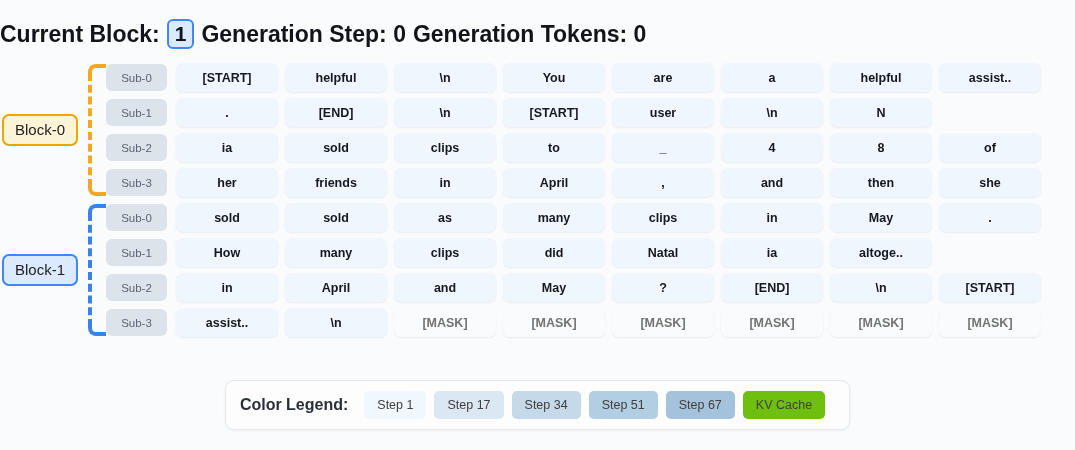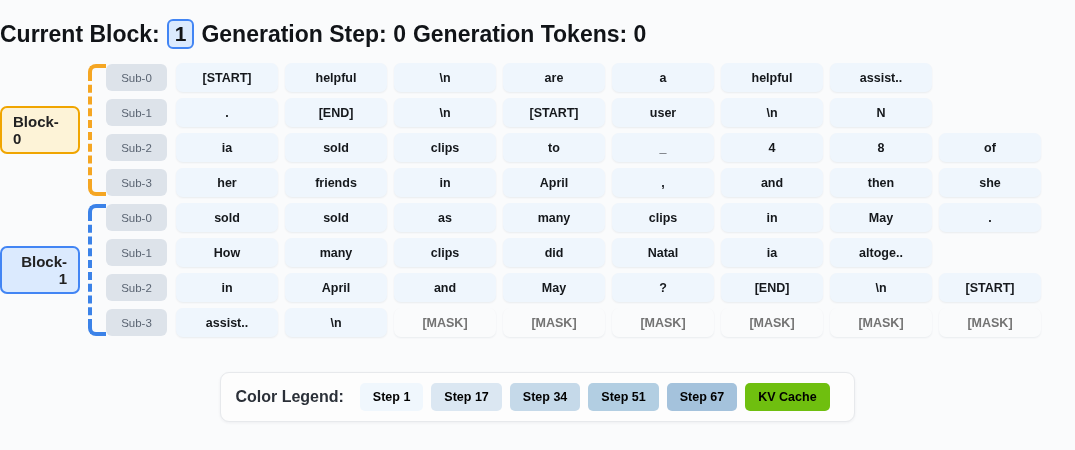--- a/index.html
+++ b/index.html
@@ -63,21 +63,21 @@
   
   .block-label-col {
     width: 80px;
     min-width: 80px;
     display: flex;
     align-items: center;
     justify-content: center;
   }
   .block-label {
     font-size: 15px;
-    font-weight: bold;
+    font-weight: normal;
     color: #222;
     padding: 5px 11px;
     border-radius: 7px;
     box-sizing: border-box;
     line-height: 1.15;
   }
   .block-label.b0 {
     background: #fdf3d7;
     border: 2px solid #f0a500;
   }
@@ -181,21 +181,21 @@
   }
   .cell.mask {
     background: #fafbfc;
     color: #737373;
   }
 
   
   .legend-wrap {
     position: absolute;
     left: 0;
-    top: 372px;
+    top: 380px;
     width: 1075px;
     display: flex;
     justify-content: center;
   }
   .legend {
     display: flex;
     align-items: center;
     background: #fdfdfd;
     border: 1px solid #e7e9ec;
     border-radius: 9px;
@@ -210,22 +210,22 @@
     white-space: nowrap;
   }
   .swatch {
     height: 28px;
     padding: 0 13px;
     border-radius: 5px;
     display: flex;
     align-items: center;
     justify-content: center;
     font-size: 12.5px;
-    font-weight: bold;
-    color: #000000;
+    font-weight: normal;
+    color: #404040;
     margin-right: 8px;
     white-space: nowrap;
     box-sizing: border-box;
   }
   .swatch:last-child { margin-right: 10px; }
 </style>
 </head>
 <body>
 
 <div class="header" id="hdr">
@@ -246,20 +246,21 @@
           <div class="vline"></div>
           <div class="corner bot"></div>
         </div>
       </div>
       <div class="rows">
         <div class="row">
           <div class="sub-pill">Sub-0</div>
           <div class="cell">[START]</div>
           <div class="cell">helpful</div>
           <div class="cell">\n</div>
+          <div class="cell">You</div>
           <div class="cell">are</div>
           <div class="cell">a</div>
           <div class="cell">helpful</div>
           <div class="cell">assist..</div>
         </div>
         <div class="row">
           <div class="sub-pill">Sub-1</div>
           <div class="cell">.</div>
           <div class="cell">[END]</div>
           <div class="cell">\n</div>

